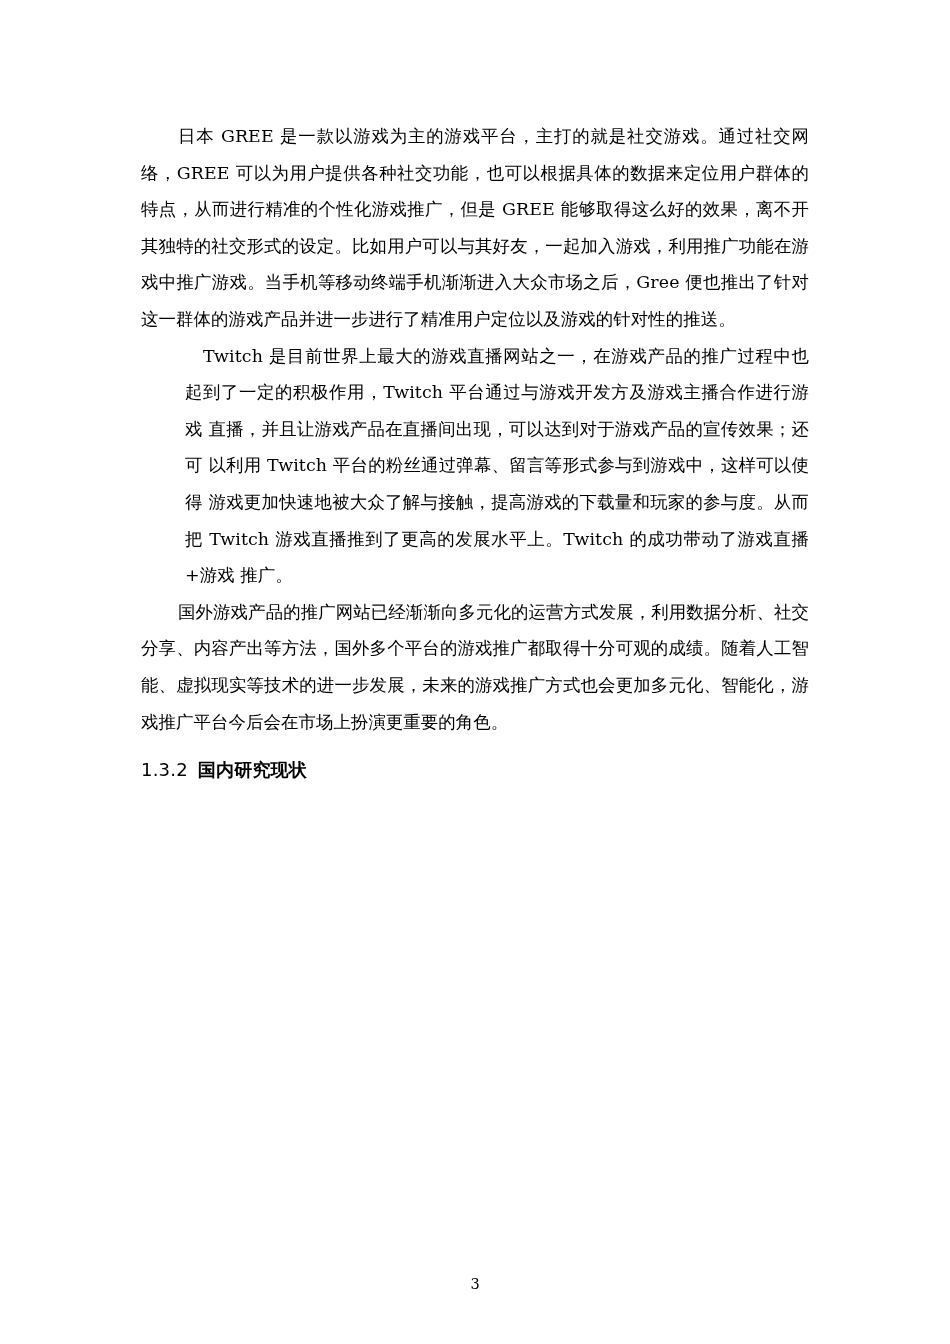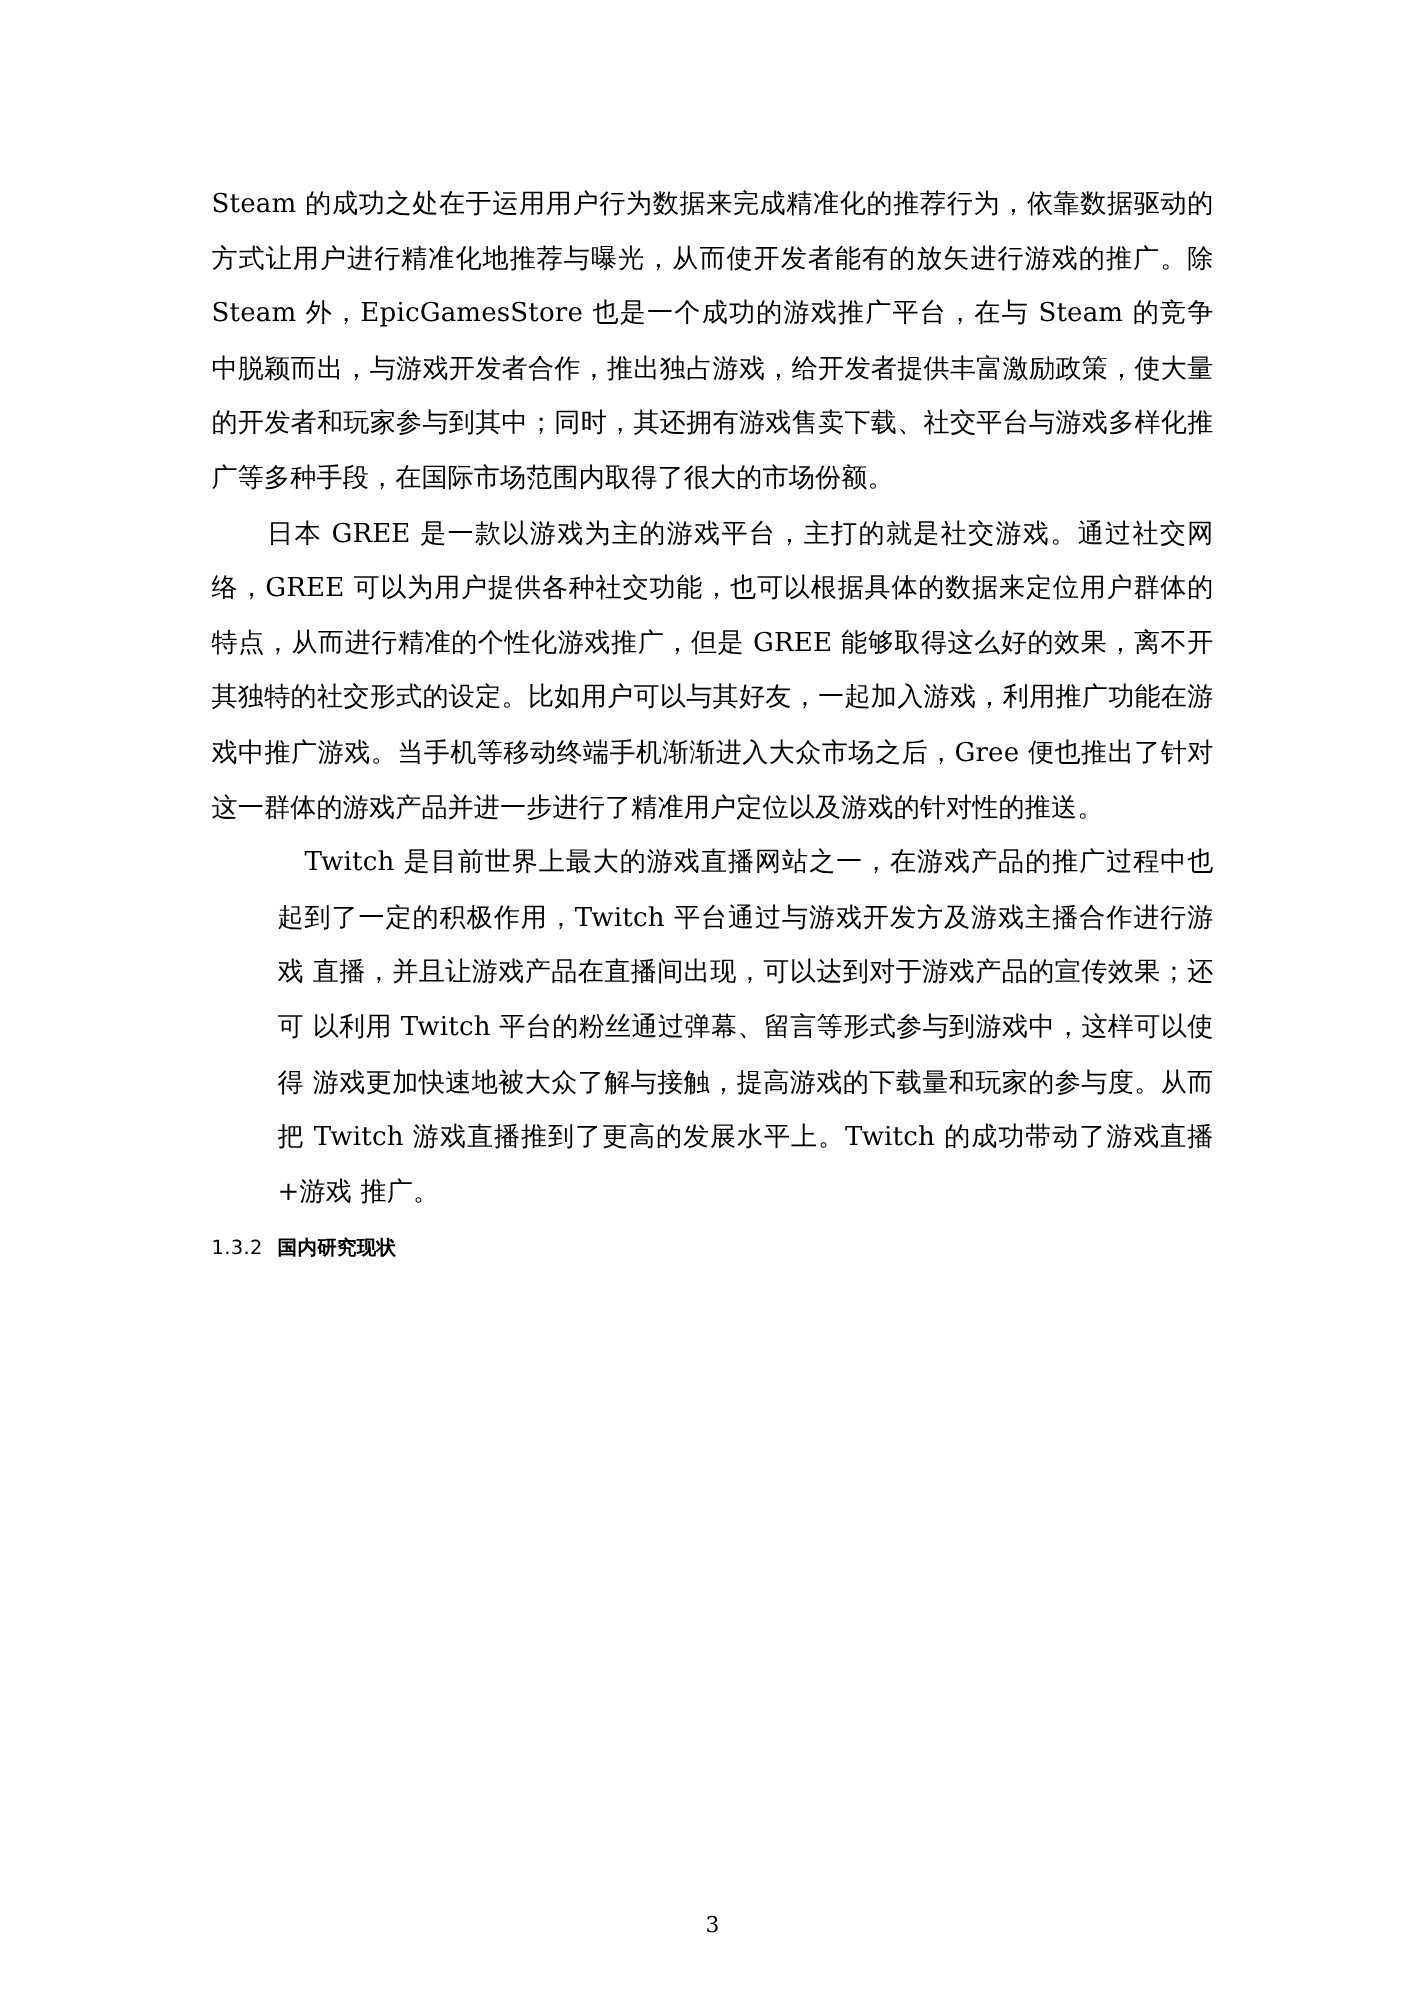--- a/index.html
+++ b/index.html
@@ -37,23 +37,23 @@
     text-indent: 0;
   }
   p.indent-2 {
     text-indent: 37px;
   }
   p.indent-1 {
     text-indent: 18px;
     margin-left: 44px;
   }
   h2.heading {
-    margin: 0 0 4px 0;
+    margin: 10px 0 4px 0;
     font-family: "DejaVu Sans", "Liberation Sans", sans-serif;
-    font-size: 13px;
+    font-size: 18px;
     font-weight: bold;
     line-height: 40px;
     letter-spacing: 0.2px;
   }
   h2.heading .num {
     font-family: "DejaVu Sans", "Liberation Sans", sans-serif;
     font-weight: normal;
   }
   h2.heading .htext {
     margin-left: 10px;
@@ -68,26 +68,26 @@
     font-family: "DejaVu Serif", "Liberation Serif", serif;
     color: #000000;
   }
 </style>
 </head>
 <body>
 
 <div class="page">
   <div class="content">
 
-    <p class="body-par">Steam 的成功之处在于运用用户行为数据来完成精准化的推荐行为，依靠数据驱动的方式让用户进行精准化地推荐与曝光，从而使开发者能有的放矢进行游戏的推广。除 Steam 外，EpicGamesStore 也是一个成功的游戏推广平台，在与 Steam 的竞争中脱颖而出，与游戏开发者合作，推出独占游戏，给开发者提供丰富激励政策，使大量的开发者和玩家参与到其中；同时，其还拥有游戏售卖下载、社交平台与游戏多样化推广等多种手段，在国际市场范围内取得了很大的市场份额。</p>
 
     <p class="body-par indent-2">日本 GREE 是一款以游戏为主的游戏平台，主打的就是社交游戏。通过社交网络，GREE 可以为用户提供各种社交功能，也可以根据具体的数据来定位用户群体的特点，从而进行精准的个性化游戏推广，但是 GREE 能够取得这么好的效果，离不开其独特的社交形式的设定。比如用户可以与其好友，一起加入游戏，利用推广功能在游戏中推广游戏。当手机等移动终端手机渐渐进入大众市场之后，Gree 便也推出了针对这一群体的游戏产品并进一步进行了精准用户定位以及游戏的针对性的推送。</p>
 
     <p class="body-par indent-1">Twitch 是目前世界上最大的游戏直播网站之一，在游戏产品的推广过程中也 起到了一定的积极作用，Twitch 平台通过与游戏开发方及游戏主播合作进行游戏 直播，并且让游戏产品在直播间出现，可以达到对于游戏产品的宣传效果；还可 以利用 Twitch 平台的粉丝通过弹幕、留言等形式参与到游戏中，这样可以使得 游戏更加快速地被大众了解与接触，提高游戏的下载量和玩家的参与度。从而把 Twitch 游戏直播推到了更高的发展水平上。Twitch 的成功带动了游戏直播+游戏 推广。</p>
 
+    <p class="body-par indent-2">国外游戏产品的推广网站已经渐渐向多元化的运营方式发展，利用数据分析、社交分享、内容产出等方法，国外多个平台的游戏推广都取得十分可观的成绩。随着人工智能、虚拟现实等技术的进一步发展，未来的游戏推广方式也会更加多元化、智能化，游戏推广平台今后会在市场上扮演更重要的角色。</p>
 
     <h2 class="heading">
       <span class="num">1.3.2</span><span class="htext">国内研究现状</span>
     </h2>
 
 
   </div>
 
   <div class="page-number">3</div>
 </div>

